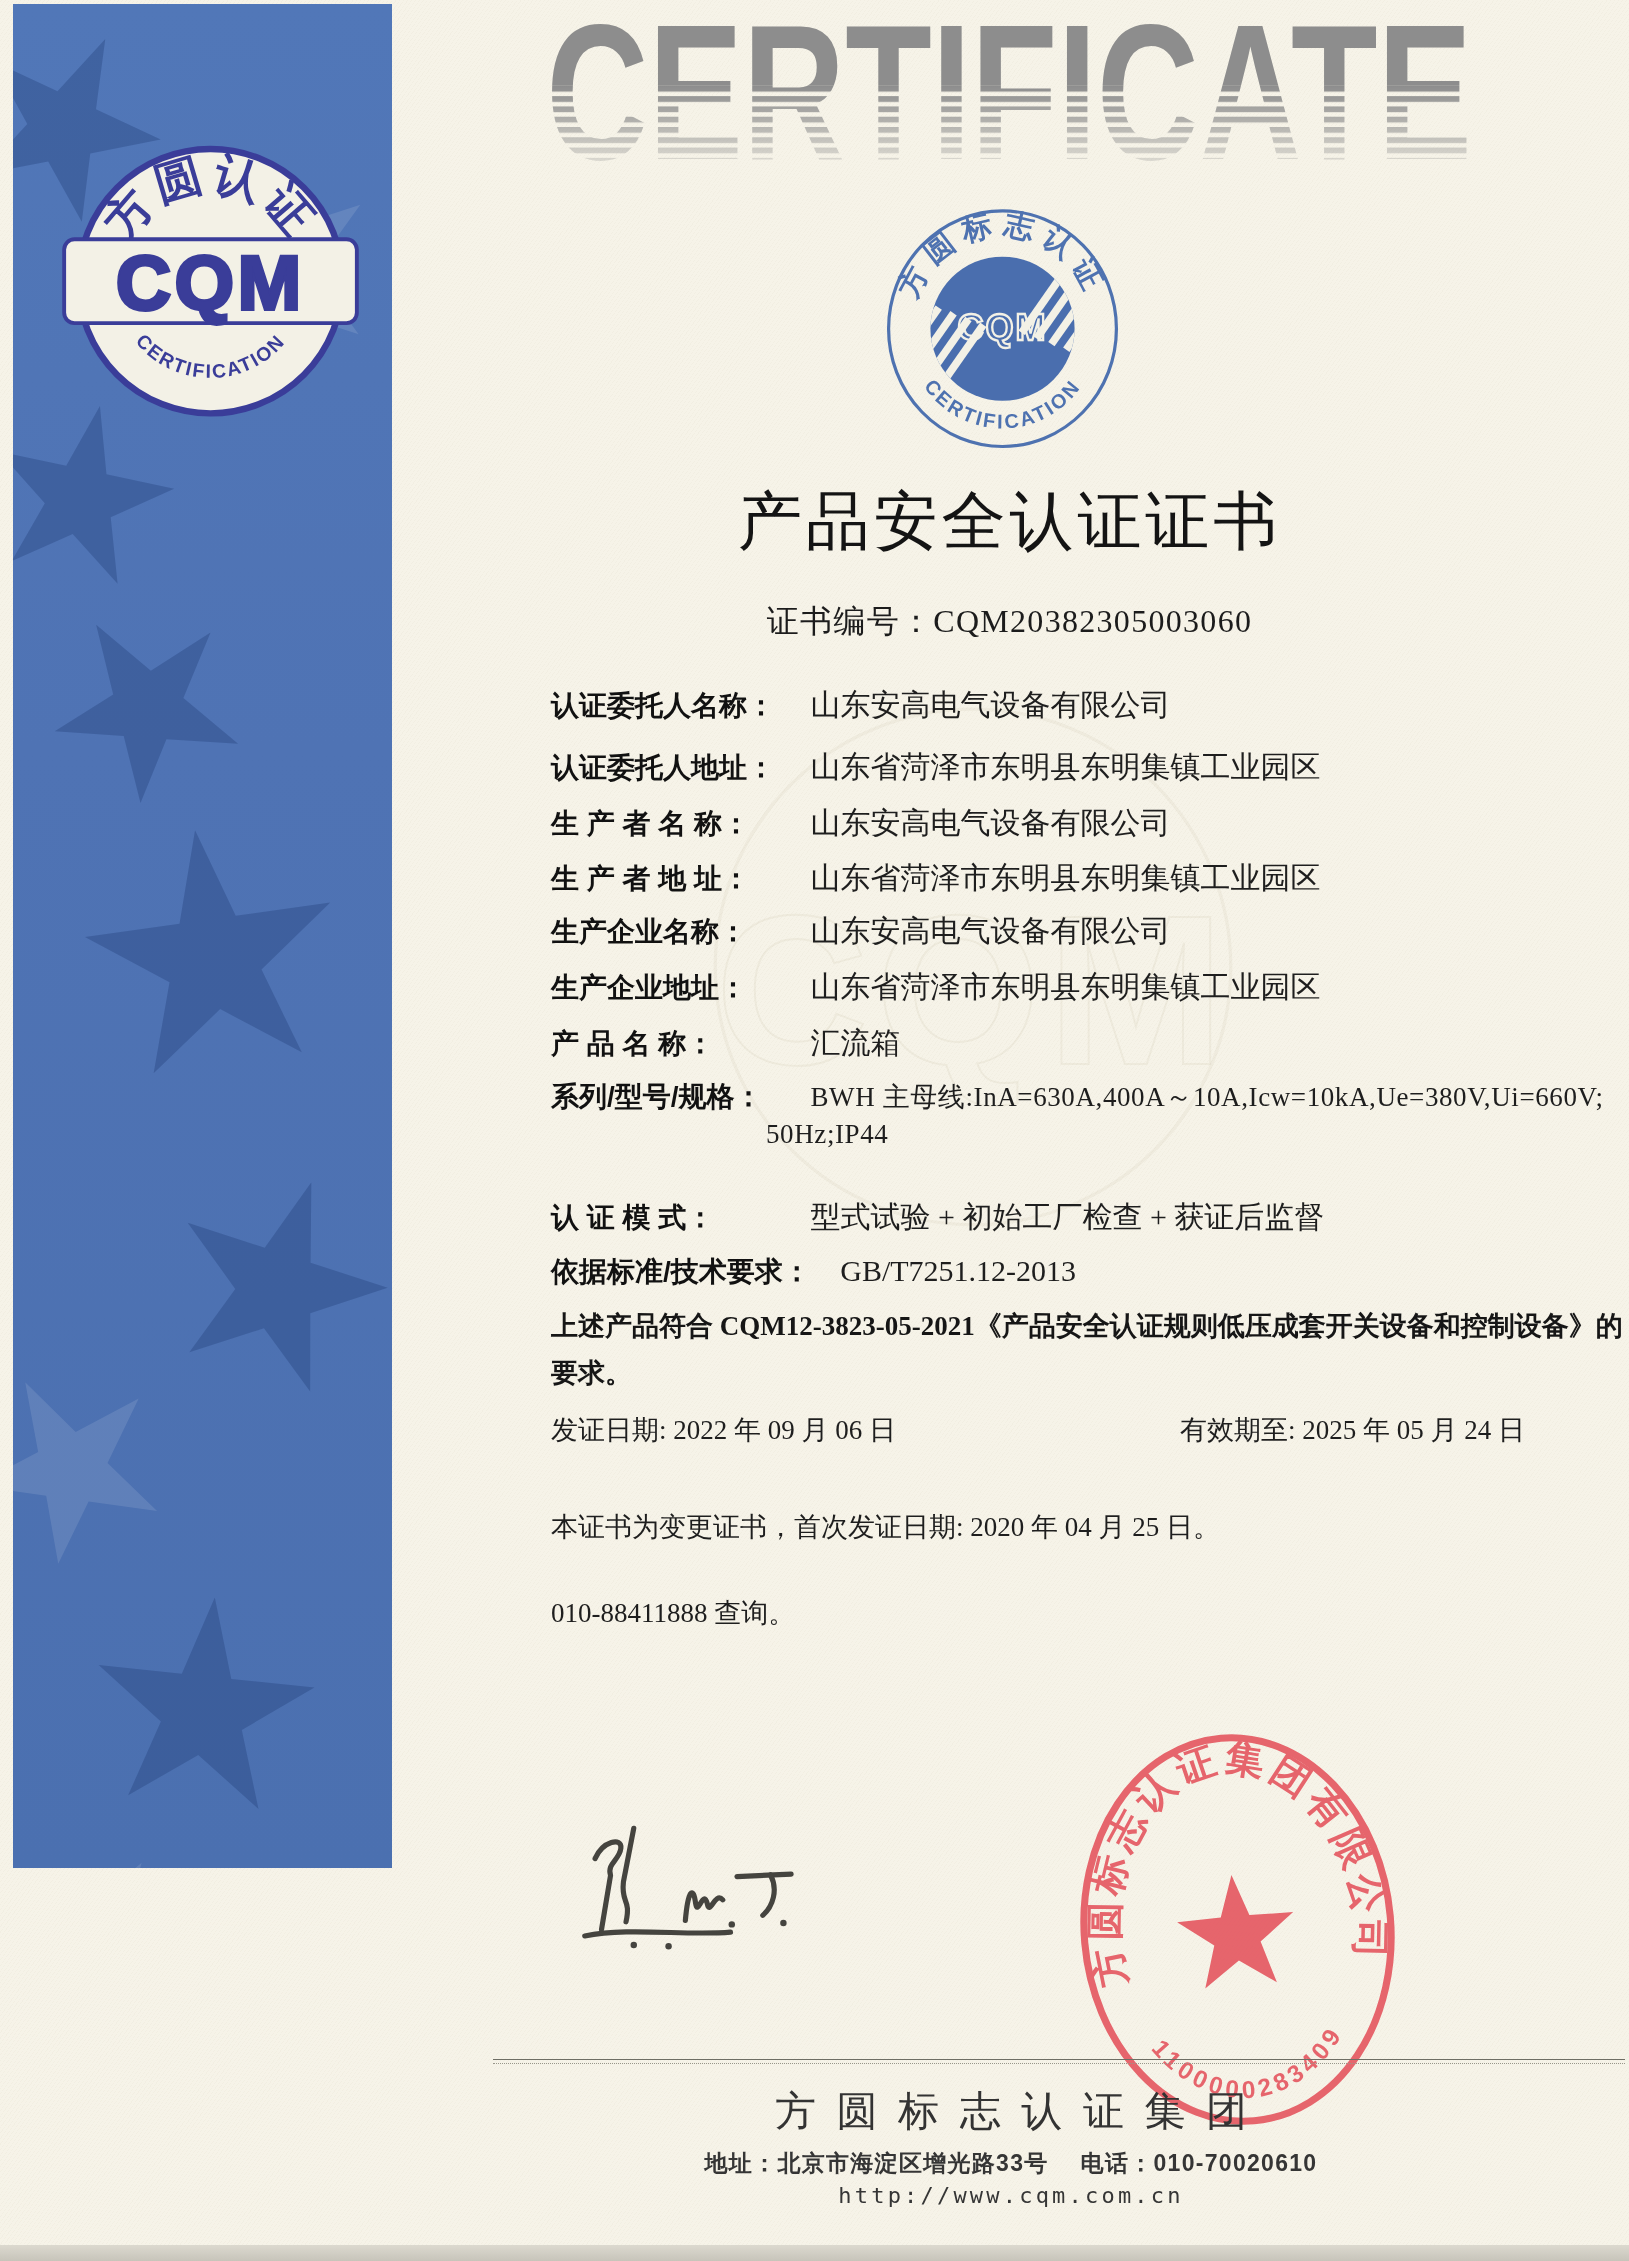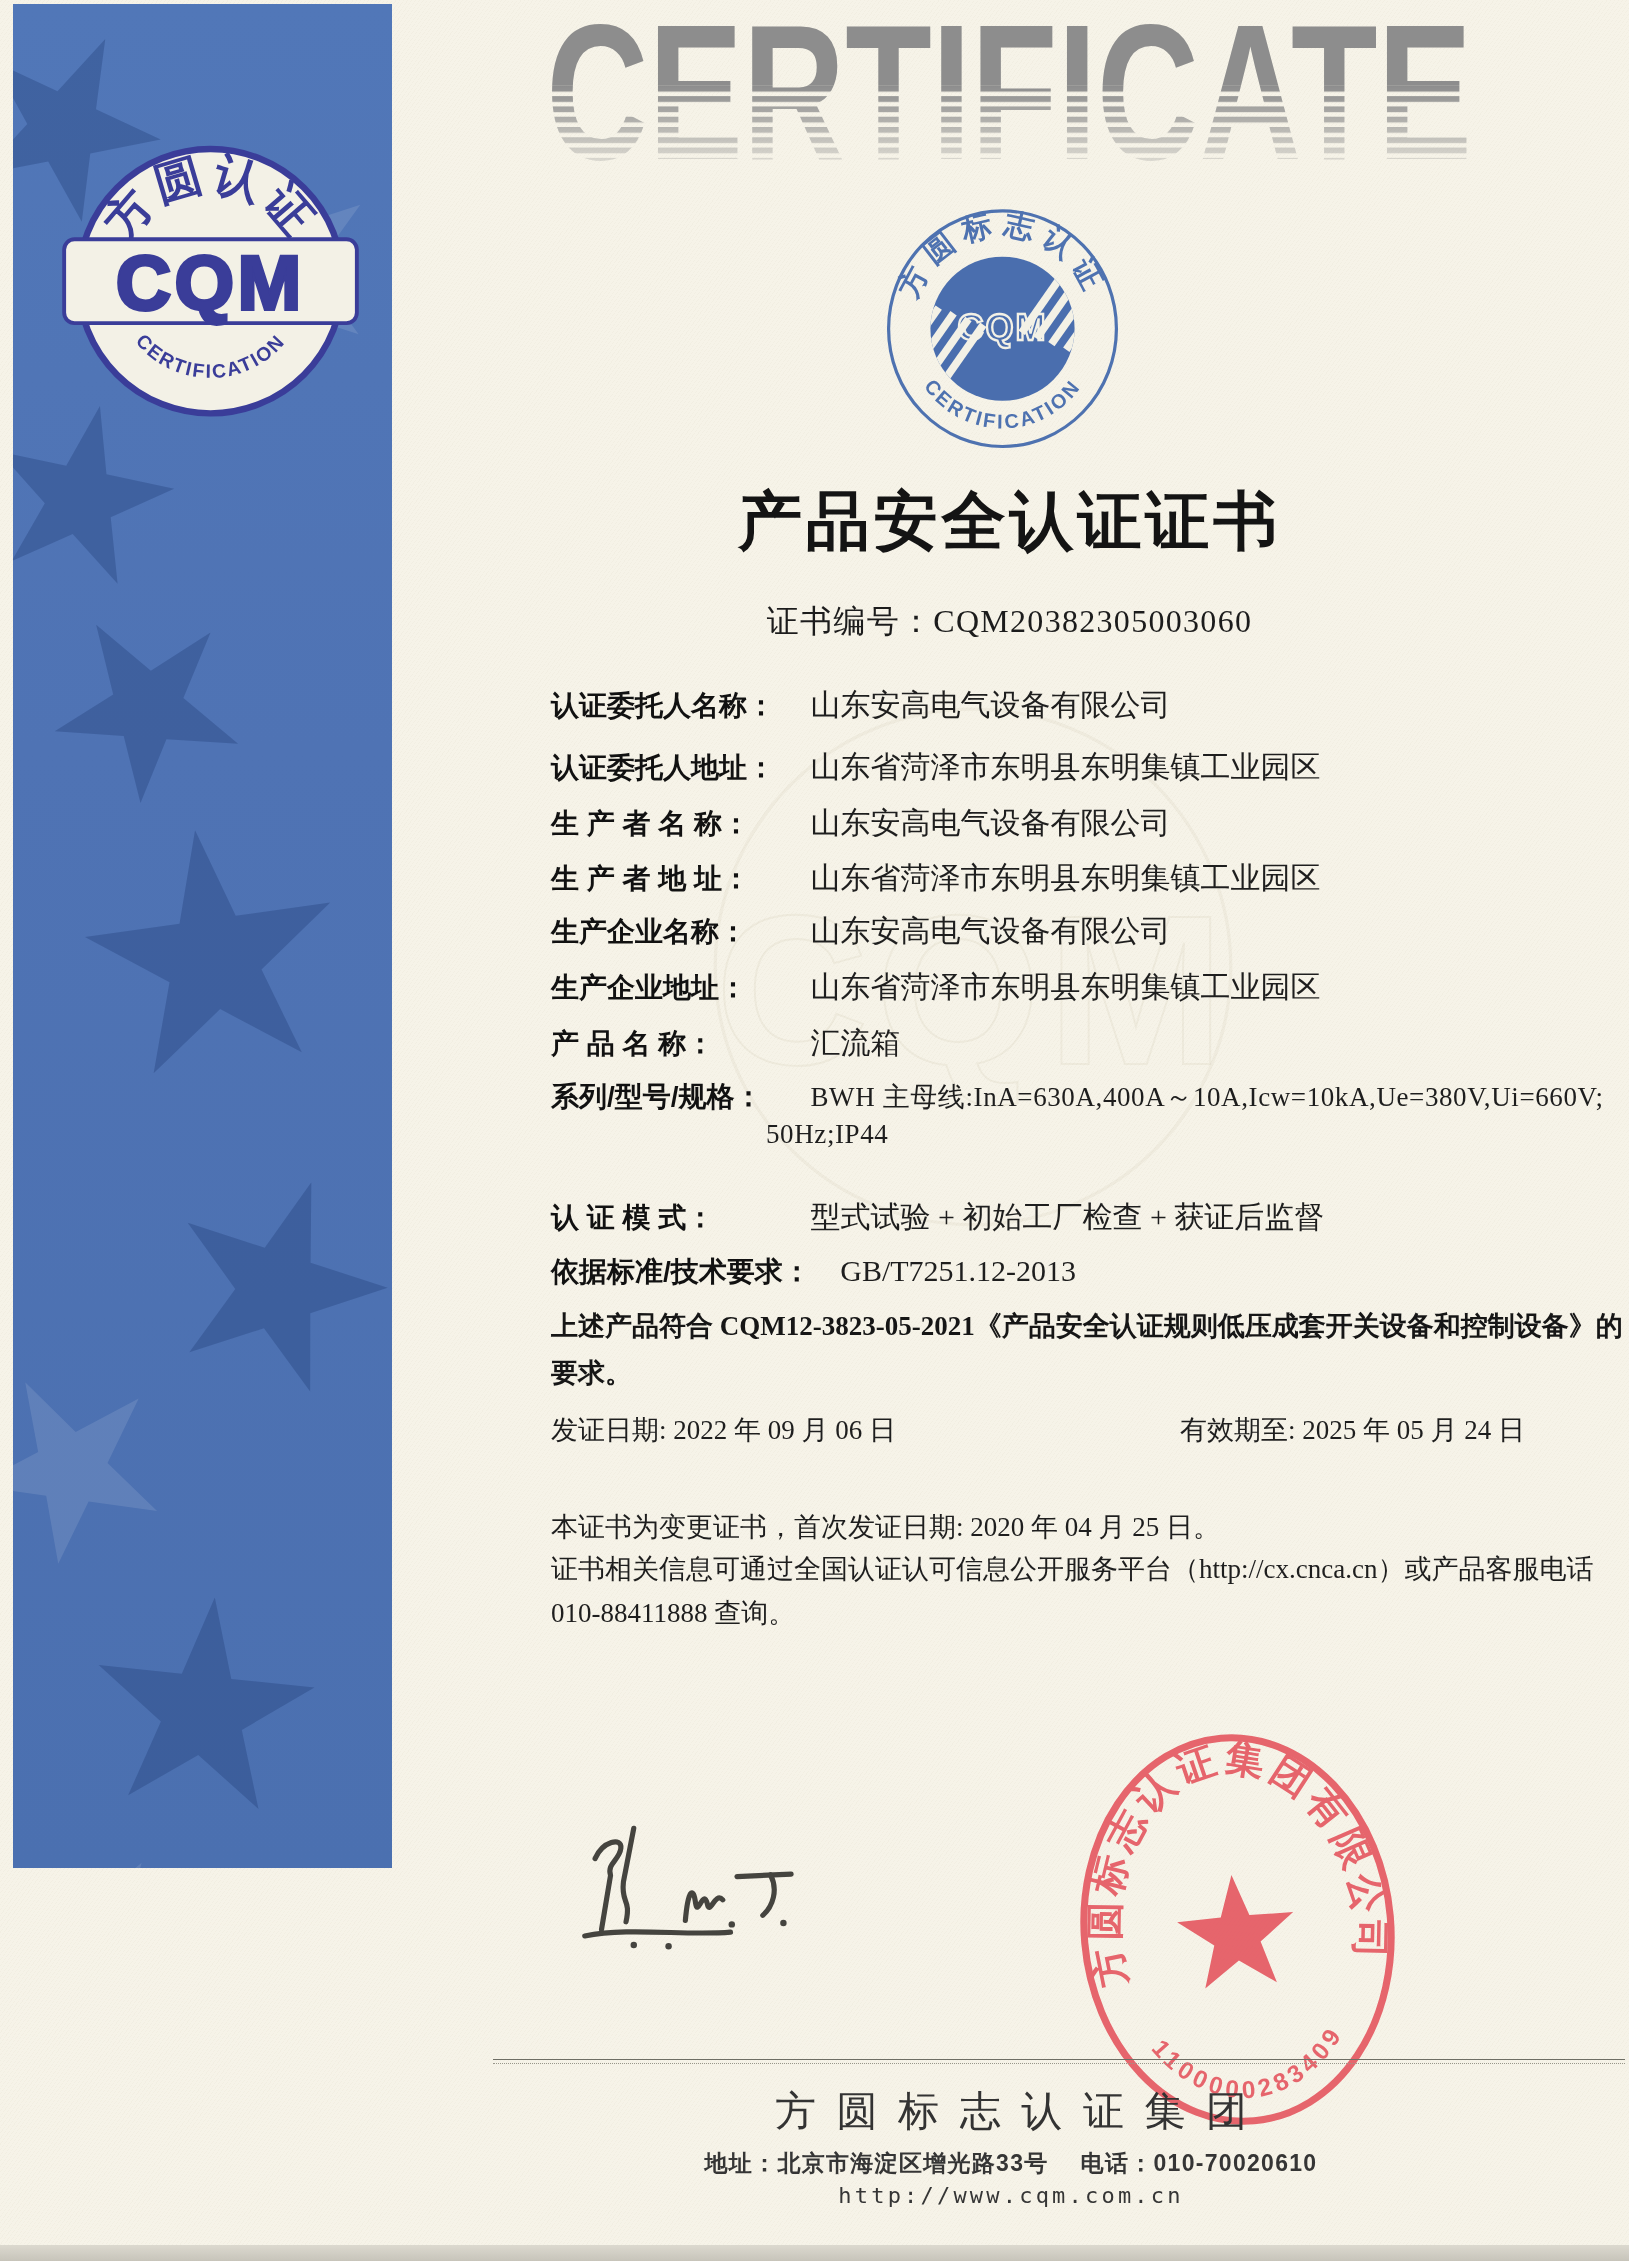--- a/index.html
+++ b/index.html
@@ -30,21 +30,21 @@
   }
   
   .banner-svg{position:absolute; left:535px; top:10.3px;}
   
   .badge-svg{position:absolute; left:62px; top:131px;}
   .logo-svg{position:absolute; left:877px; top:201px;}
   .wm-svg{position:absolute; left:683px; top:683px; opacity:0.55;}
   
   .title{
     position:absolute; left:413px; top:478px; width:1193px; text-align:center;
-    font-size:64px; font-weight:bold; letter-spacing:3.9px; color:#141414;
+    font-size:64px; font-weight:normal; letter-spacing:3.9px; color:#141414;
   }
   .certno{
     position:absolute; left:413px; top:600px; width:1193px; text-align:center;
     font-size:32px; color:#1c1c1c; letter-spacing:1.3px;
   }
   
   .row{position:absolute; left:551px; white-space:nowrap; font-size:30px;}
   .flabel{
     display:inline-block; min-width:230px;
     font-family:"Liberation Sans", sans-serif; font-weight:700;
@@ -223,21 +223,20 @@
     <span class="flabel">依据标准/技术要求：</span>
     <span class="fvalue">GB/T7251.12-2013</span>
   </div>
 
   <div class="stmt" style="top:1308px">上述产品符合 CQM12-3823-05-2021《产品安全认证规则低压成套开关设备和控制设备》的</div>
   <div class="stmt" style="top:1355px">要求。</div>
 
   <div class="noteline" style="top:1412px">发证日期: 2022 年 09 月 06 日</div>
   <div class="expiry">有效期至: 2025 年 05 月 24 日</div>
   <div class="noteline" style="top:1509px">本证书为变更证书，首次发证日期: 2020 年 04 月 25 日。</div>
-  <div class="noteline" style="top:1551px">证书相关信息可通过全国认证认可信息公开服务平台（http://cx.cnca.cn）或产品客服电话</div>
   <div class="noteline" style="top:1595px">010-88411888 查询。</div>
 
   <svg class="sig-svg" width="258" height="168" viewBox="0 0 400 260">
     <g fill="none" stroke="#45443f" stroke-width="8" stroke-linecap="round" stroke-linejoin="round">
       <path d="M28,72 C40,45 70,38 68,56 C66,74 46,80 52,98 L38,182"></path>
       <path d="M88,25 L72,108 C68,142 84,134 76,170"></path>
       <path d="M12,192 C80,178 170,192 238,186"></path>
       <path d="M168,168 C172,122 180,112 184,142 C187,162 196,118 202,142 C206,162 214,122 226,136"></path>
       <path d="M248,100 L332,96"></path>
       <path d="M300,97 C312,120 304,146 288,160"></path>

